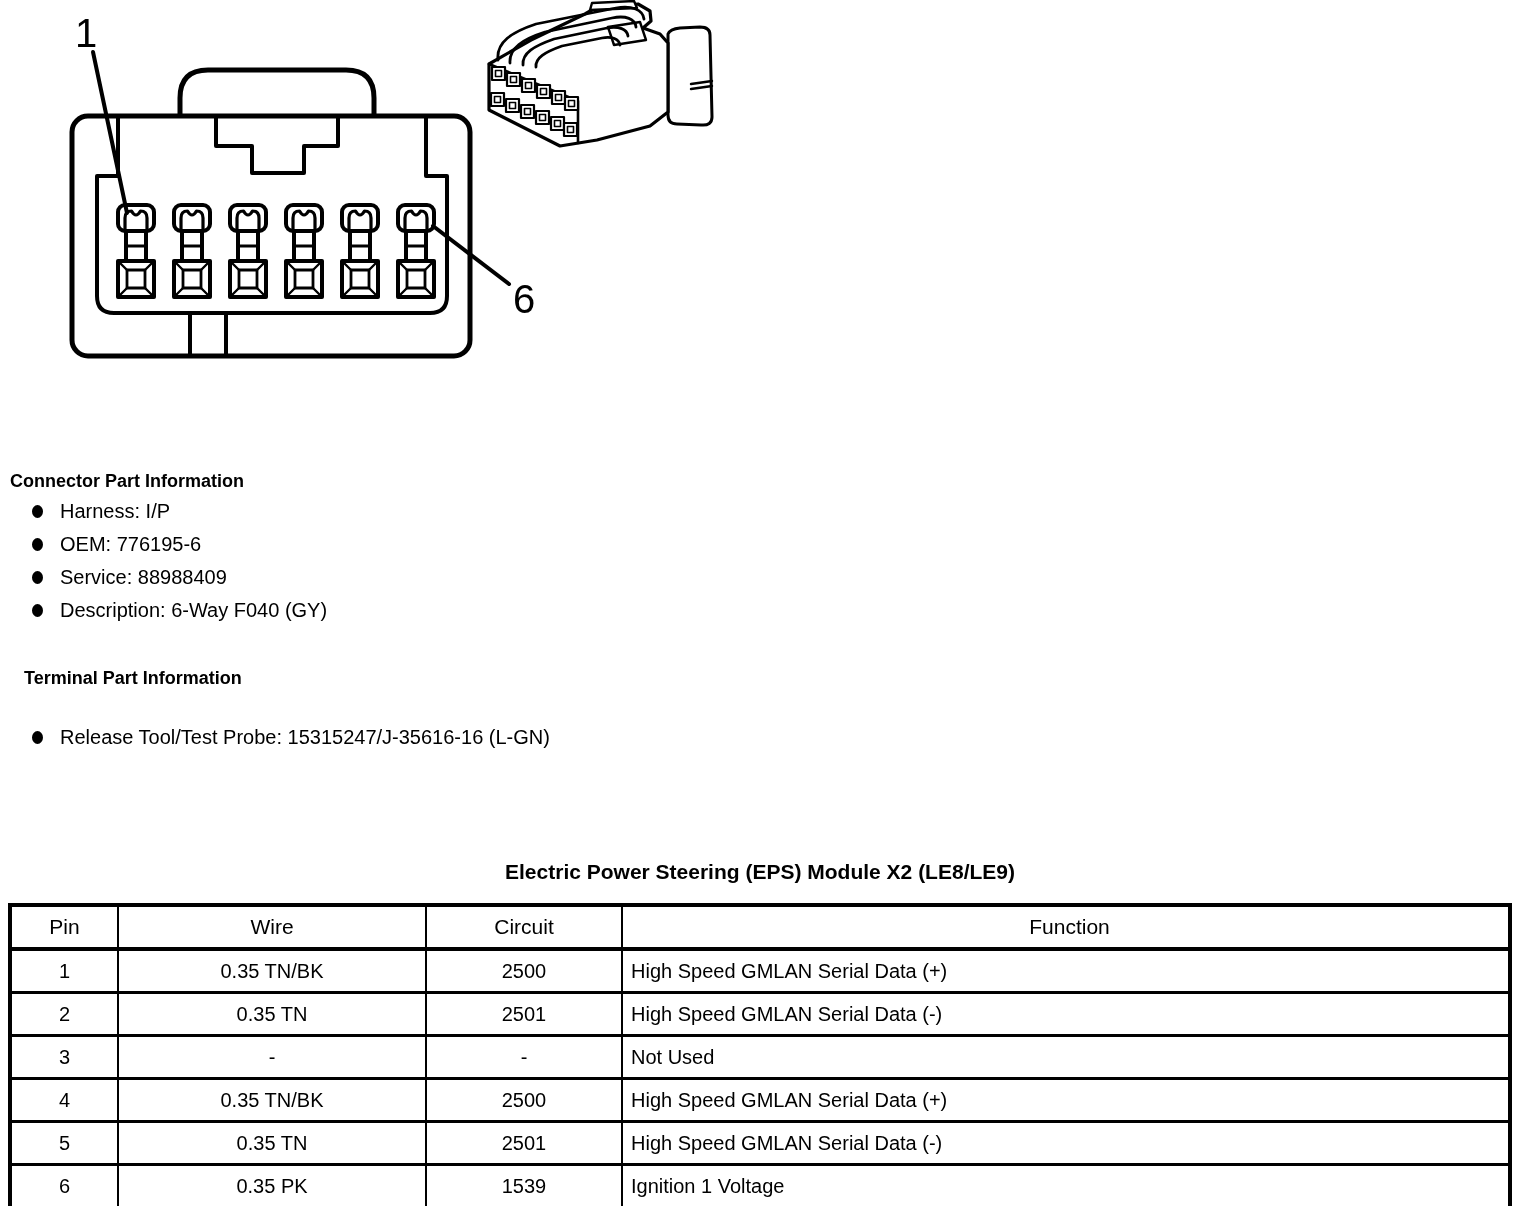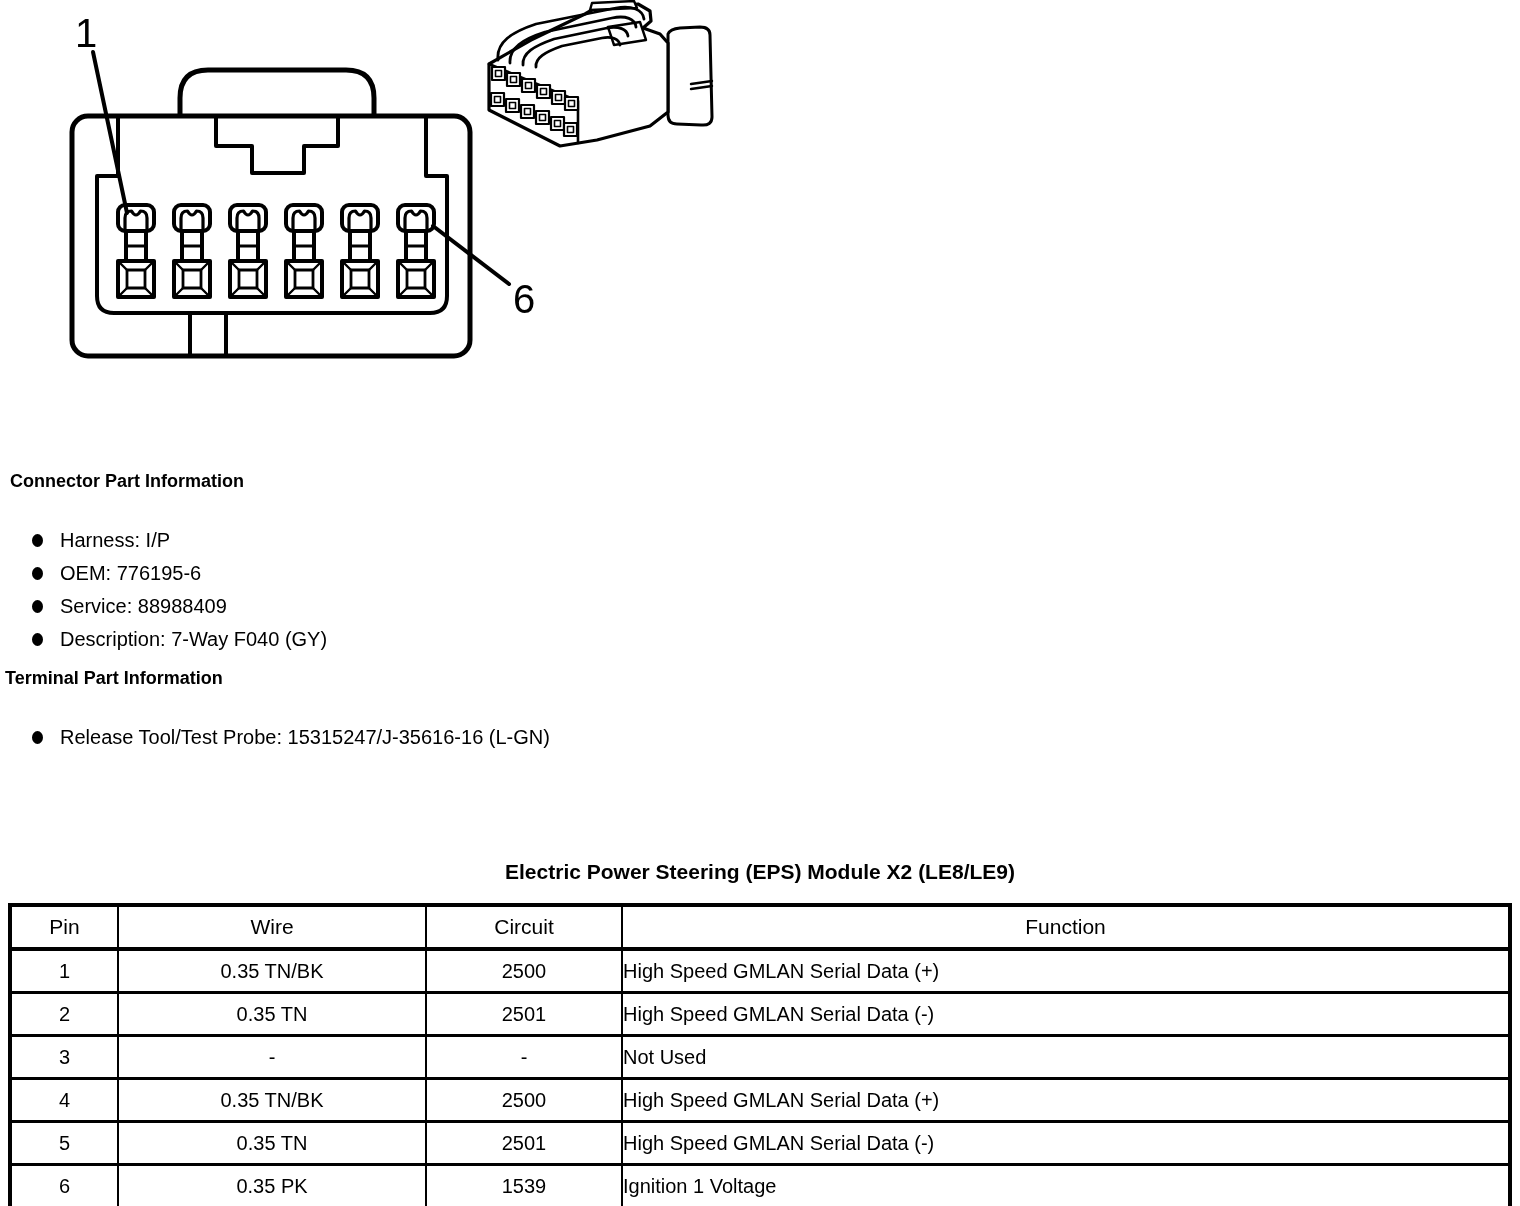--- a/index.html
+++ b/index.html
@@ -6,21 +6,21 @@
   body{width:1520px;height:1206px;position:relative;font-family:"Liberation Sans",sans-serif;color:#000;}
   .abs{position:absolute;}
   .section-heading{font-size:18px;font-weight:bold;white-space:nowrap;}
   .bullet-list{left:10px;}
   .bullet-item{position:relative;padding-left:50px;margin-bottom:12px;line-height:21px;font-size:20px;white-space:nowrap;}
   .bullet-item::before{content:"";position:absolute;left:22px;top:4px;width:11px;height:13px;background:#000;border-radius:50%;}
   .table-title{top:860px;left:0;width:1520px;text-align:center;font-size:21px;font-weight:bold;}
   table.pinout{position:absolute;left:8px;top:903px;width:1504px;border-collapse:collapse;table-layout:fixed;border:4px solid #000;}
   table.pinout th,table.pinout td{border-left:2px solid #000;border-right:2px solid #000;border-top:3px solid #000;border-bottom:3px solid #000;font-size:20px;height:40px;padding:0;text-align:center;}
   table.pinout th{font-weight:normal;font-size:21px;border-bottom:4px solid #000;}
-  table.pinout td.fn,table.pinout th.fn{text-align:left;}
+  table.pinout td.fn,table.pinout th.fn{text-align:left;padding-left:8px;}
   table.pinout th.fn{text-align:center;}
   col.c-pin{width:108px;} col.c-wire{width:308px;} col.c-circuit{width:196px;}
   svg .ln{stroke:#000;fill:none;stroke-linecap:round;stroke-linejoin:round;}
   svg .wh{stroke:#000;fill:#fff;stroke-linejoin:round;}
   svg text{font-family:"Liberation Sans",sans-serif;font-size:40px;fill:#000;}
 </style>
 </head>
 <body>
 
 <svg class="abs" style="left:0;top:0;" width="760" height="400" viewBox="0 0 760 400" aria-label="connector drawing">
@@ -89,28 +89,28 @@
     <use href="#cavity" x="506" y="99"></use>
     <use href="#cavity" x="521" y="105"></use>
     <use href="#cavity" x="536" y="111"></use>
     <use href="#cavity" x="551" y="117"></use>
     <use href="#cavity" x="564" y="123"></use>
   </g>
 </svg>
 
 <div class="abs section-heading" style="left:10px;top:471px;">Connector Part Information</div>
 
-<div class="abs bullet-list" style="top:530px;">
+<div class="abs bullet-list" style="top:501px;">
   <div class="bullet-item">Harness: I/P</div>
   <div class="bullet-item">OEM: 776195-6</div>
   <div class="bullet-item">Service: 88988409</div>
-  <div class="bullet-item">Description: 7-Way F040 (GY)</div>
+  <div class="bullet-item">Description: 6-Way F040 (GY)</div>
 </div>
 
-<div class="abs section-heading" style="left:5px;top:668px;text-align:center;">Terminal Part Information</div>
+<div class="abs section-heading" style="left:24px;top:668px;text-align:center;">Terminal Part Information</div>
 
 <div class="abs bullet-list" style="top:727px;">
   <div class="bullet-item">Release Tool/Test Probe: 15315247/J-35616-16 (L-GN)</div>
 </div>
 
 <div class="abs table-title">Electric Power Steering (EPS) Module X2 (LE8/LE9)</div>
 
 <table class="pinout">
   <colgroup>
       <col class="c-pin">

